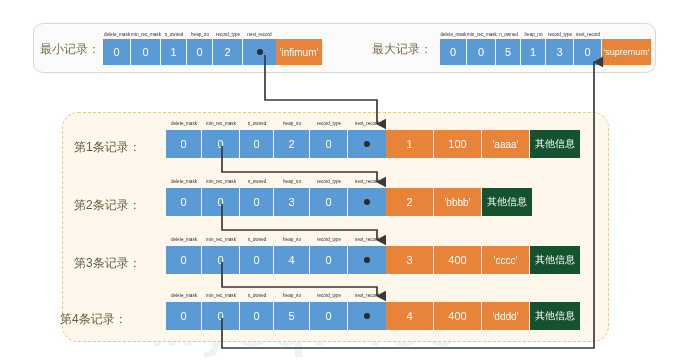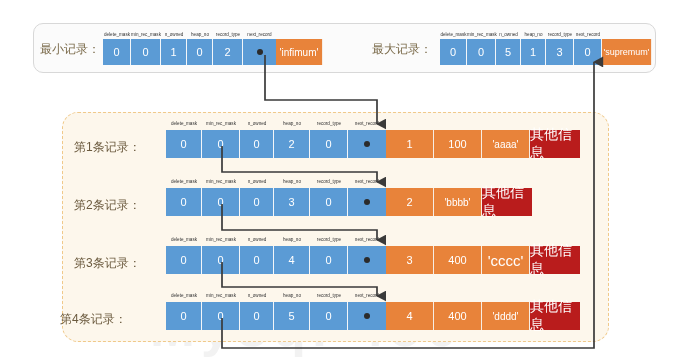--- a/index.html
+++ b/index.html
@@ -38,21 +38,21 @@
   .rec{position:absolute;display:flex;align-items:stretch;height:26px;}
   .cell{
     position:relative;
     display:flex;align-items:center;justify-content:center;
     font-size:11px;color:#ffffff;
     box-sizing:border-box;
   }
   .cell.blue{background:#5b9bd5;border-right:1px solid #f3f6f9;}
   .cell.blue:last-child{border-right:none;}
   .cell.orange{background:#e8833a;border-right:1px solid #f7ede4;}
-  .cell.grey{background:#b91c1c;color:#ffffff;font-size:14px;font-family:Liberation Serif, serif;}
+  .cell.grey{background:#14532d;color:#ffffff;font-size:10px;font-family:Liberation Serif, serif;}
   .cell.ptr{background:#5b9bd5;}
   .cell .dot{
     width:6px;height:6px;border-radius:50%;background:#2b2b2b;
   }
 
   
   .hdrs{position:absolute;display:flex;height:10px;}
   .hdr{
     font-size:4.6px;color:#333;text-align:center;
     line-height:10px;white-space:nowrap;overflow:visible;
@@ -183,21 +183,21 @@
     <div class="cell blue" style="width:36px">0</div>
     <div class="cell blue" style="width:38px">0</div>
     <div class="cell blue" style="width:34px">0</div>
     <div class="cell blue" style="width:36px">4</div>
     <div class="cell blue" style="width:38px">0</div>
     <div class="cell ptr" style="width:38px">
         <span class="dot"></span>
       </div>
     <div class="cell orange" style="width:48px">3</div>
     <div class="cell orange" style="width:48px">400</div>
-    <div class="cell orange" style="width:48px;font-size:15px">'cccc'</div>
+    <div class="cell orange" style="width:48px;font-size:10px">'cccc'</div>
     <div class="cell grey" style="width:50px">其他信息</div>
   </div>
 
   <div class="caption" style="left:60px;top:311px;">第4条记录：</div>
   <div class="hdrs" style="left:166px;top:291px;">
     <div class="hdr" style="width:36px">delete_mask</div>
     <div class="hdr" style="width:38px">min_rec_mask</div>
     <div class="hdr" style="width:34px">n_owned</div>
     <div class="hdr" style="width:36px">heap_no</div>
     <div class="hdr" style="width:38px">record_type</div>

